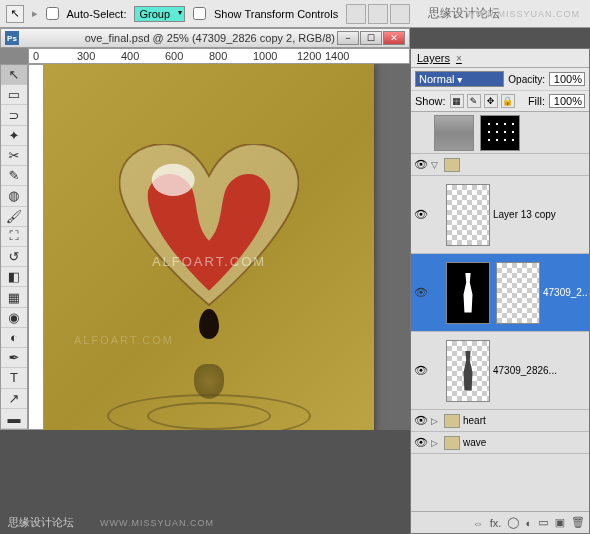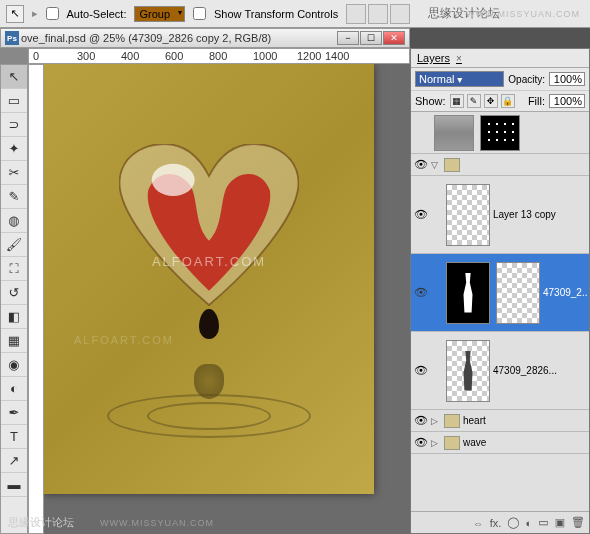--- a/index.html
+++ b/index.html
@@ -1,29 +1,29 @@
 <!DOCTYPE html>
 <html><head>
 <meta charset="utf-8">
 <style>
 *{box-sizing:border-box;margin:0;padding:0;font-family:Tahoma,Arial,sans-serif;font-size:11px;}
 body{background:#535353;width:590px;height:534px;overflow:hidden;position:relative;}
 .options-bar{background:#e8e8e8;height:28px;display:flex;align-items:center;padding:0 6px;border-bottom:1px solid #999;gap:8px;}
 .move-icon{width:18px;height:18px;background:#f0f0f0;border:1px solid #999;display:flex;align-items:center;justify-content:center;}
 .checkbox{width:13px;height:13px;border:1px solid #888;background:#fff;}
-.dropdown{background:#a16207;border:1px solid #888;padding:1px 14px 1px 4px;position:relative;}
+.dropdown{background:#5eead4;border:1px solid #888;padding:1px 14px 1px 4px;position:relative;}
 .dropdown::after{content:"▾";position:absolute;right:2px;top:1px;font-size:8px;}
 .align-icons{display:flex;gap:2px;}
 .align-btn{width:20px;height:20px;background:#e0e0e0;border:1px solid #aaa;}
 .watermark-top{position:absolute;right:90px;top:5px;color:#666;font-size:12px;}
 .watermark-top2{position:absolute;right:10px;top:9px;color:#bbb;font-size:9px;letter-spacing:1px;}
-.doc-area{position:absolute;top:28px;left:0;width:410px;height:506px;background:#888;}
+.doc-area{position:absolute;top:28px;left:0;width:410px;height:402px;background:#888;}
 .doc-titlebar{height:20px;background:linear-gradient(#f5f5f5,#d8d8d8);display:flex;align-items:center;padding:0 4px;border:1px solid #999;gap:2px;}
 .ps-icon{width:14px;height:14px;background:#3a6ea5;color:#fff;font-size:8px;display:flex;align-items:center;justify-content:center;font-weight:bold;}
-.doc-title{flex:1;color:#333;font-size:11px;overflow:hidden;white-space:nowrap;}
+.doc-title{flex:1;color:#333;font-size:11px;overflow:hidden;white-space:nowrap;text-align:right;}
 .win-btns{display:flex;gap:1px;}
 .win-btn{width:22px;height:14px;border:1px solid #888;display:flex;align-items:center;justify-content:center;font-size:9px;}
 .win-min{background:linear-gradient(#eee,#ccc);}
 .win-max{background:linear-gradient(#eee,#ccc);}
 .win-close{background:linear-gradient(#f88,#c44);color:#fff;}
 .ruler-h{height:16px;background:#fff;margin-left:28px;border:1px solid #999;position:relative;font-size:8px;color:#333;}
 .ruler-h span{position:absolute;top:1px;}
 .workspace{display:flex;height:calc(100% - 36px);}
 .toolbox{width:28px;background:#e8e8e8;border:1px solid #999;display:flex;flex-direction:column;}
 .tool{width:26px;height:24px;display:flex;align-items:center;justify-content:center;border-bottom:1px solid #ccc;cursor:pointer;font-size:13px;color:#333;}

